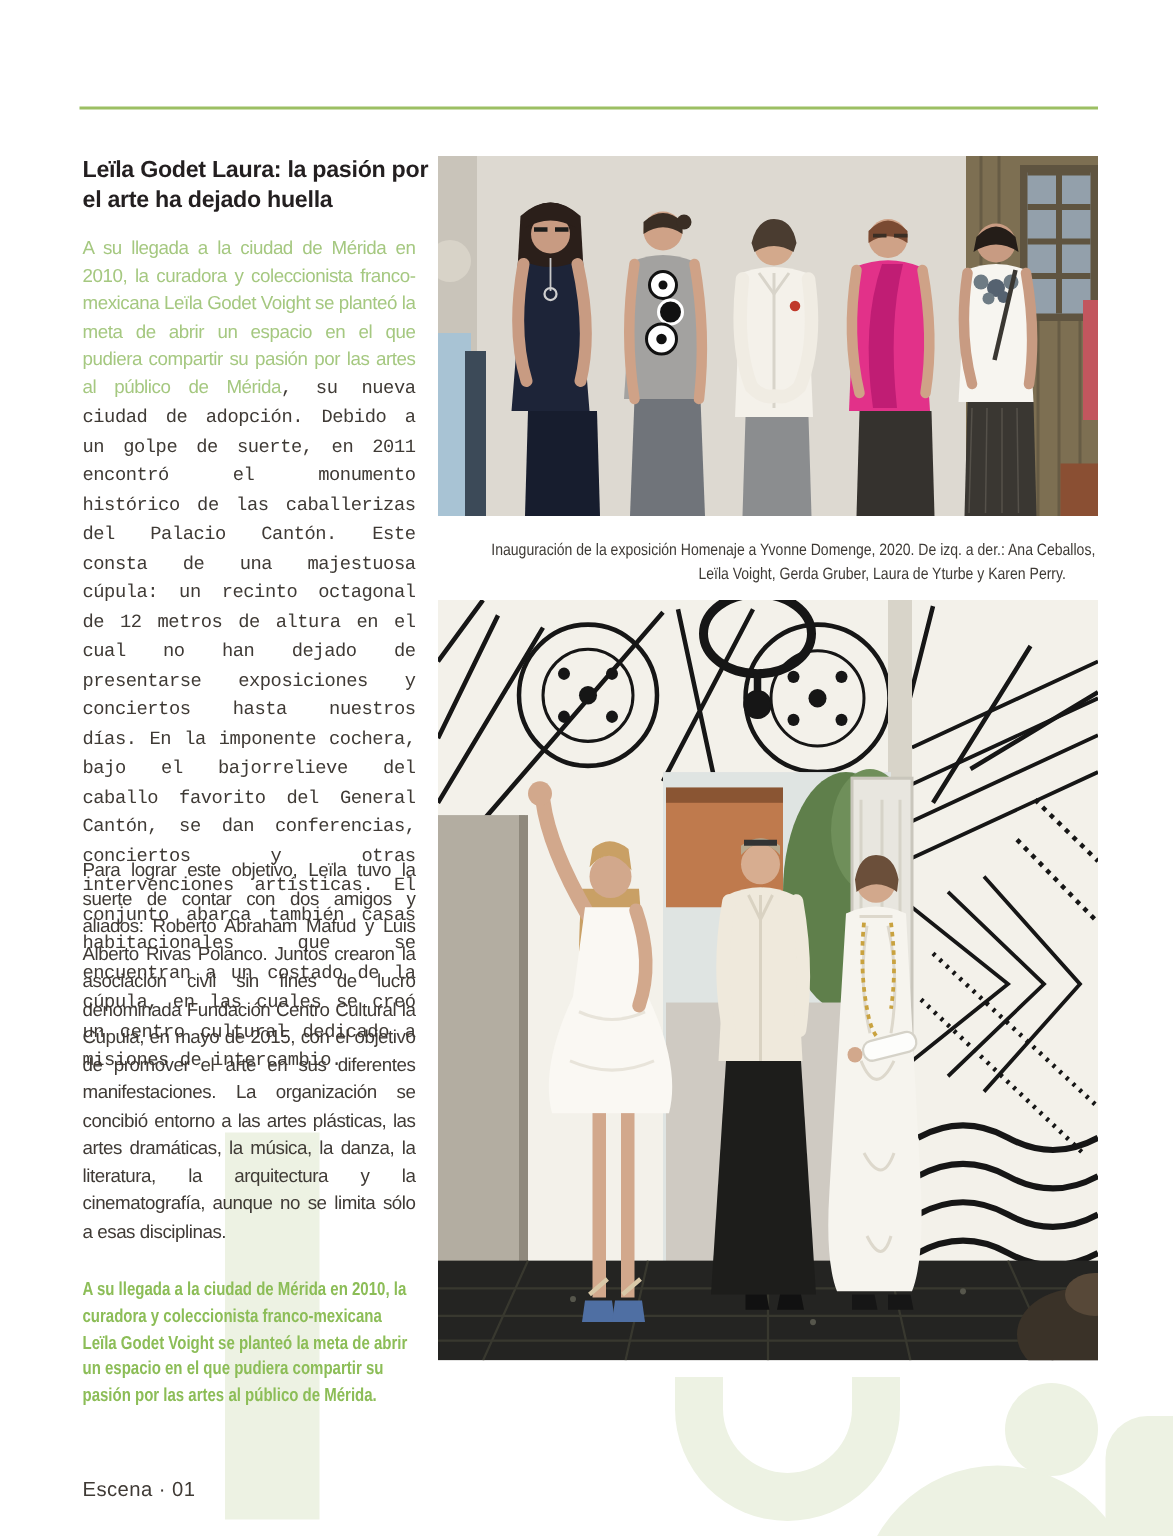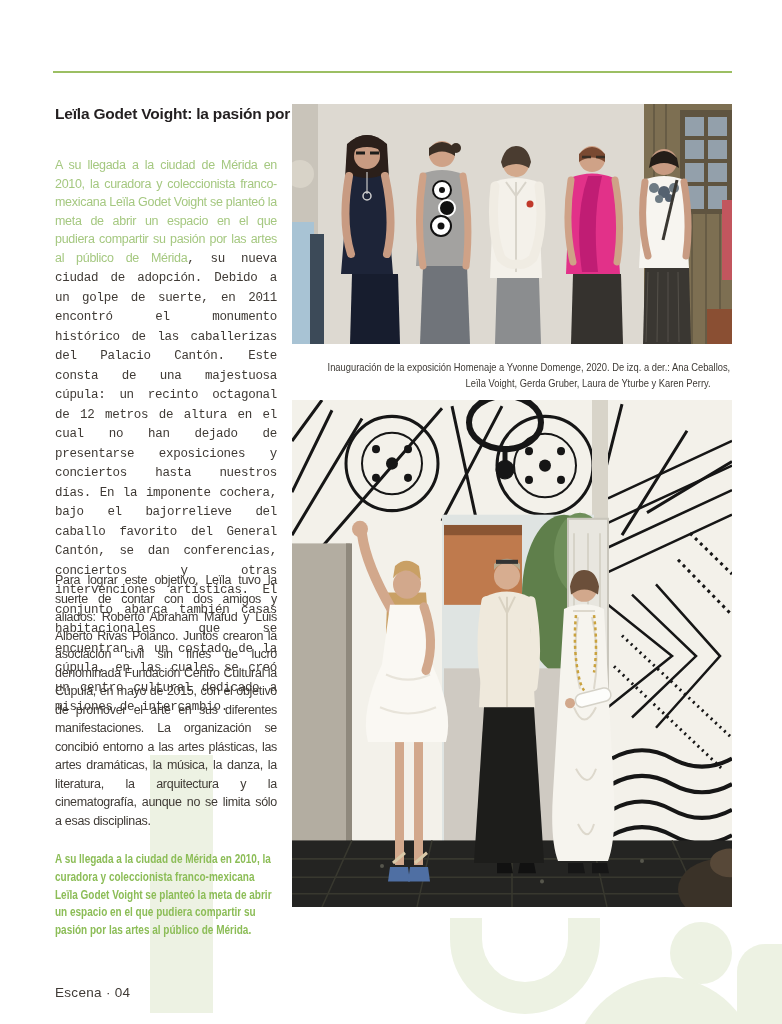--- a/index.html
+++ b/index.html
@@ -53,21 +53,22 @@
 
   <div class="wm wm-bar"></div>
   <div class="wm wm-u"></div>
   <div class="wm wm-bowl"></div>
   <div class="wm wm-hook"></div>
   <div class="wm wm-stem"></div>
 
   <div class="top-rule"></div>
 
   <div class="col title">
-    <div>Leïla Godet Voight: la pasión por</div>
+    <div>Leïla Godet Laura: la pasión por</div>
+    <div>el arte ha dejado huella</div>
   </div>
 
   <p class="col body-par p1" style="margin:0;position:absolute;"><span class="green-lead">A su llegada a la ciudad de Mérida en 2010, la curadora y coleccionista franco-mexicana Leïla Godet Voight se planteó la meta de abrir un espacio en el que pudiera compartir su pasión por las artes al público de Mérida</span><span class="dark-run">, su nueva ciudad de adopción. Debido a un golpe de suerte, en 2011 encontró el monumento histórico de las caballerizas del Palacio Cantón. Este consta de una majestuosa cúpula: un recinto octagonal de 12 metros de altura en el cual no han dejado de presentarse exposiciones y conciertos hasta nuestros días. En la imponente cochera, bajo el bajorrelieve del caballo favorito del General Cantón, se dan conferencias, conciertos y otras intervenciones artísticas. El conjunto abarca también casas habitacionales que se encuentran a un costado de la cúpula, en las cuales se creó un centro cultural dedicado a misiones de intercambio.</span></p>
 
   <p class="col body-par p2" style="margin:0;position:absolute;">Para lograr este objetivo, Leïla tuvo la suerte de contar con dos amigos y aliados: Roberto Abraham Mafud y Luis Alberto Rivas Polanco. Juntos crearon la asociación civil sin fines de lucro denominada Fundación Centro Cultural la Cúpula, en mayo de 2015, con el objetivo de promover el arte en sus diferentes manifestaciones. La organización se concibió entorno a las artes plásticas, las artes dramáticas, la música, la danza, la literatura, la arquitectura y la cinematografía, aunque no se limita sólo a esas disciplinas.</p>
 
   <div class="pullquote">
     <div>A su llegada a la ciudad de Mérida en 2010, la</div>
     <div>curadora y coleccionista franco-mexicana</div>
     <div>Leïla Godet Voight se planteó la meta de abrir</div>
@@ -245,15 +246,15 @@
       <rect x="283" y="284" width="36" height="13" rx="6" fill="#fdfdfb" stroke="#d5d2c8" stroke-width="1.5" transform="rotate(-14 301 290)"></rect>
       <circle cx="278" cy="296" r="5" fill="#d2a88c"></circle>
       <path d="M276 452 h15 l2 10 -17 0 z M300 452 h15 l2 10 -17 0 z" fill="#161616"></path>
 
       <ellipse cx="428" cy="478" rx="42" ry="30" fill="#3a3228"></ellipse>
       <ellipse cx="438" cy="452" rx="20" ry="14" fill="#574838"></ellipse>
     </svg>
   </div>
 
 
-  <div class="footer">Escena · 04</div>
+  <div class="footer">Escena · 01</div>
 
 </div>
 
 </body></html>

